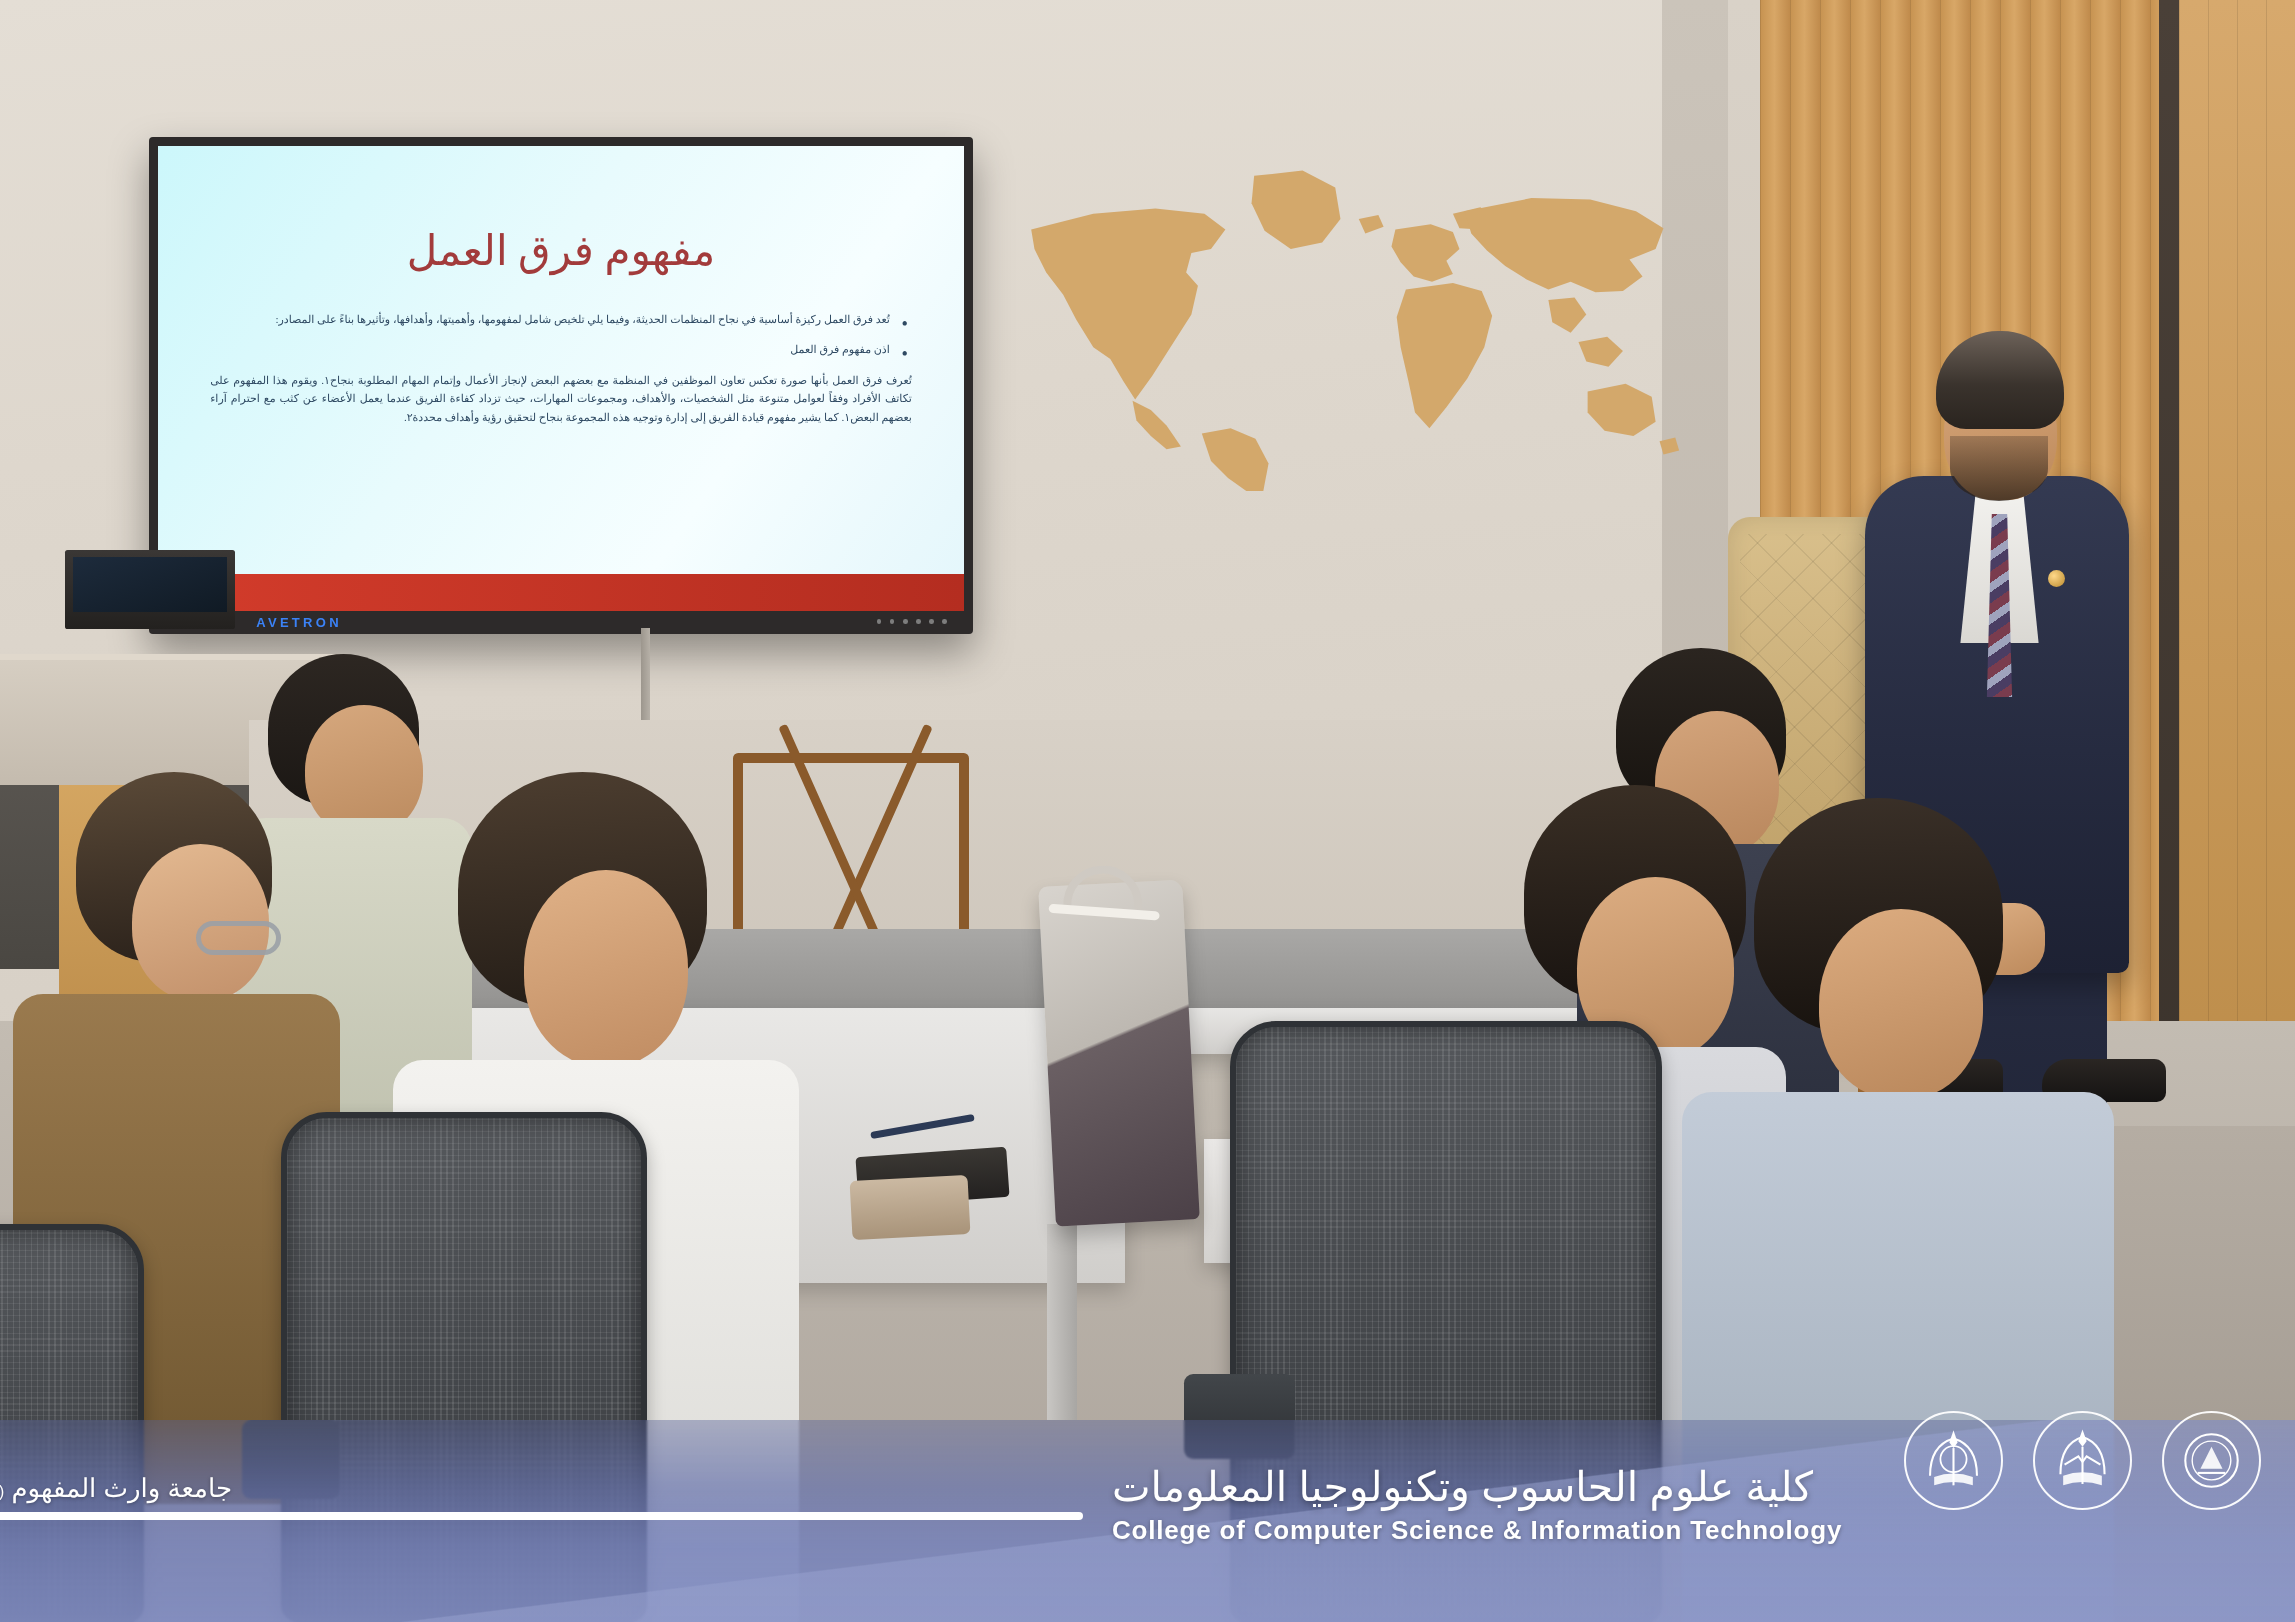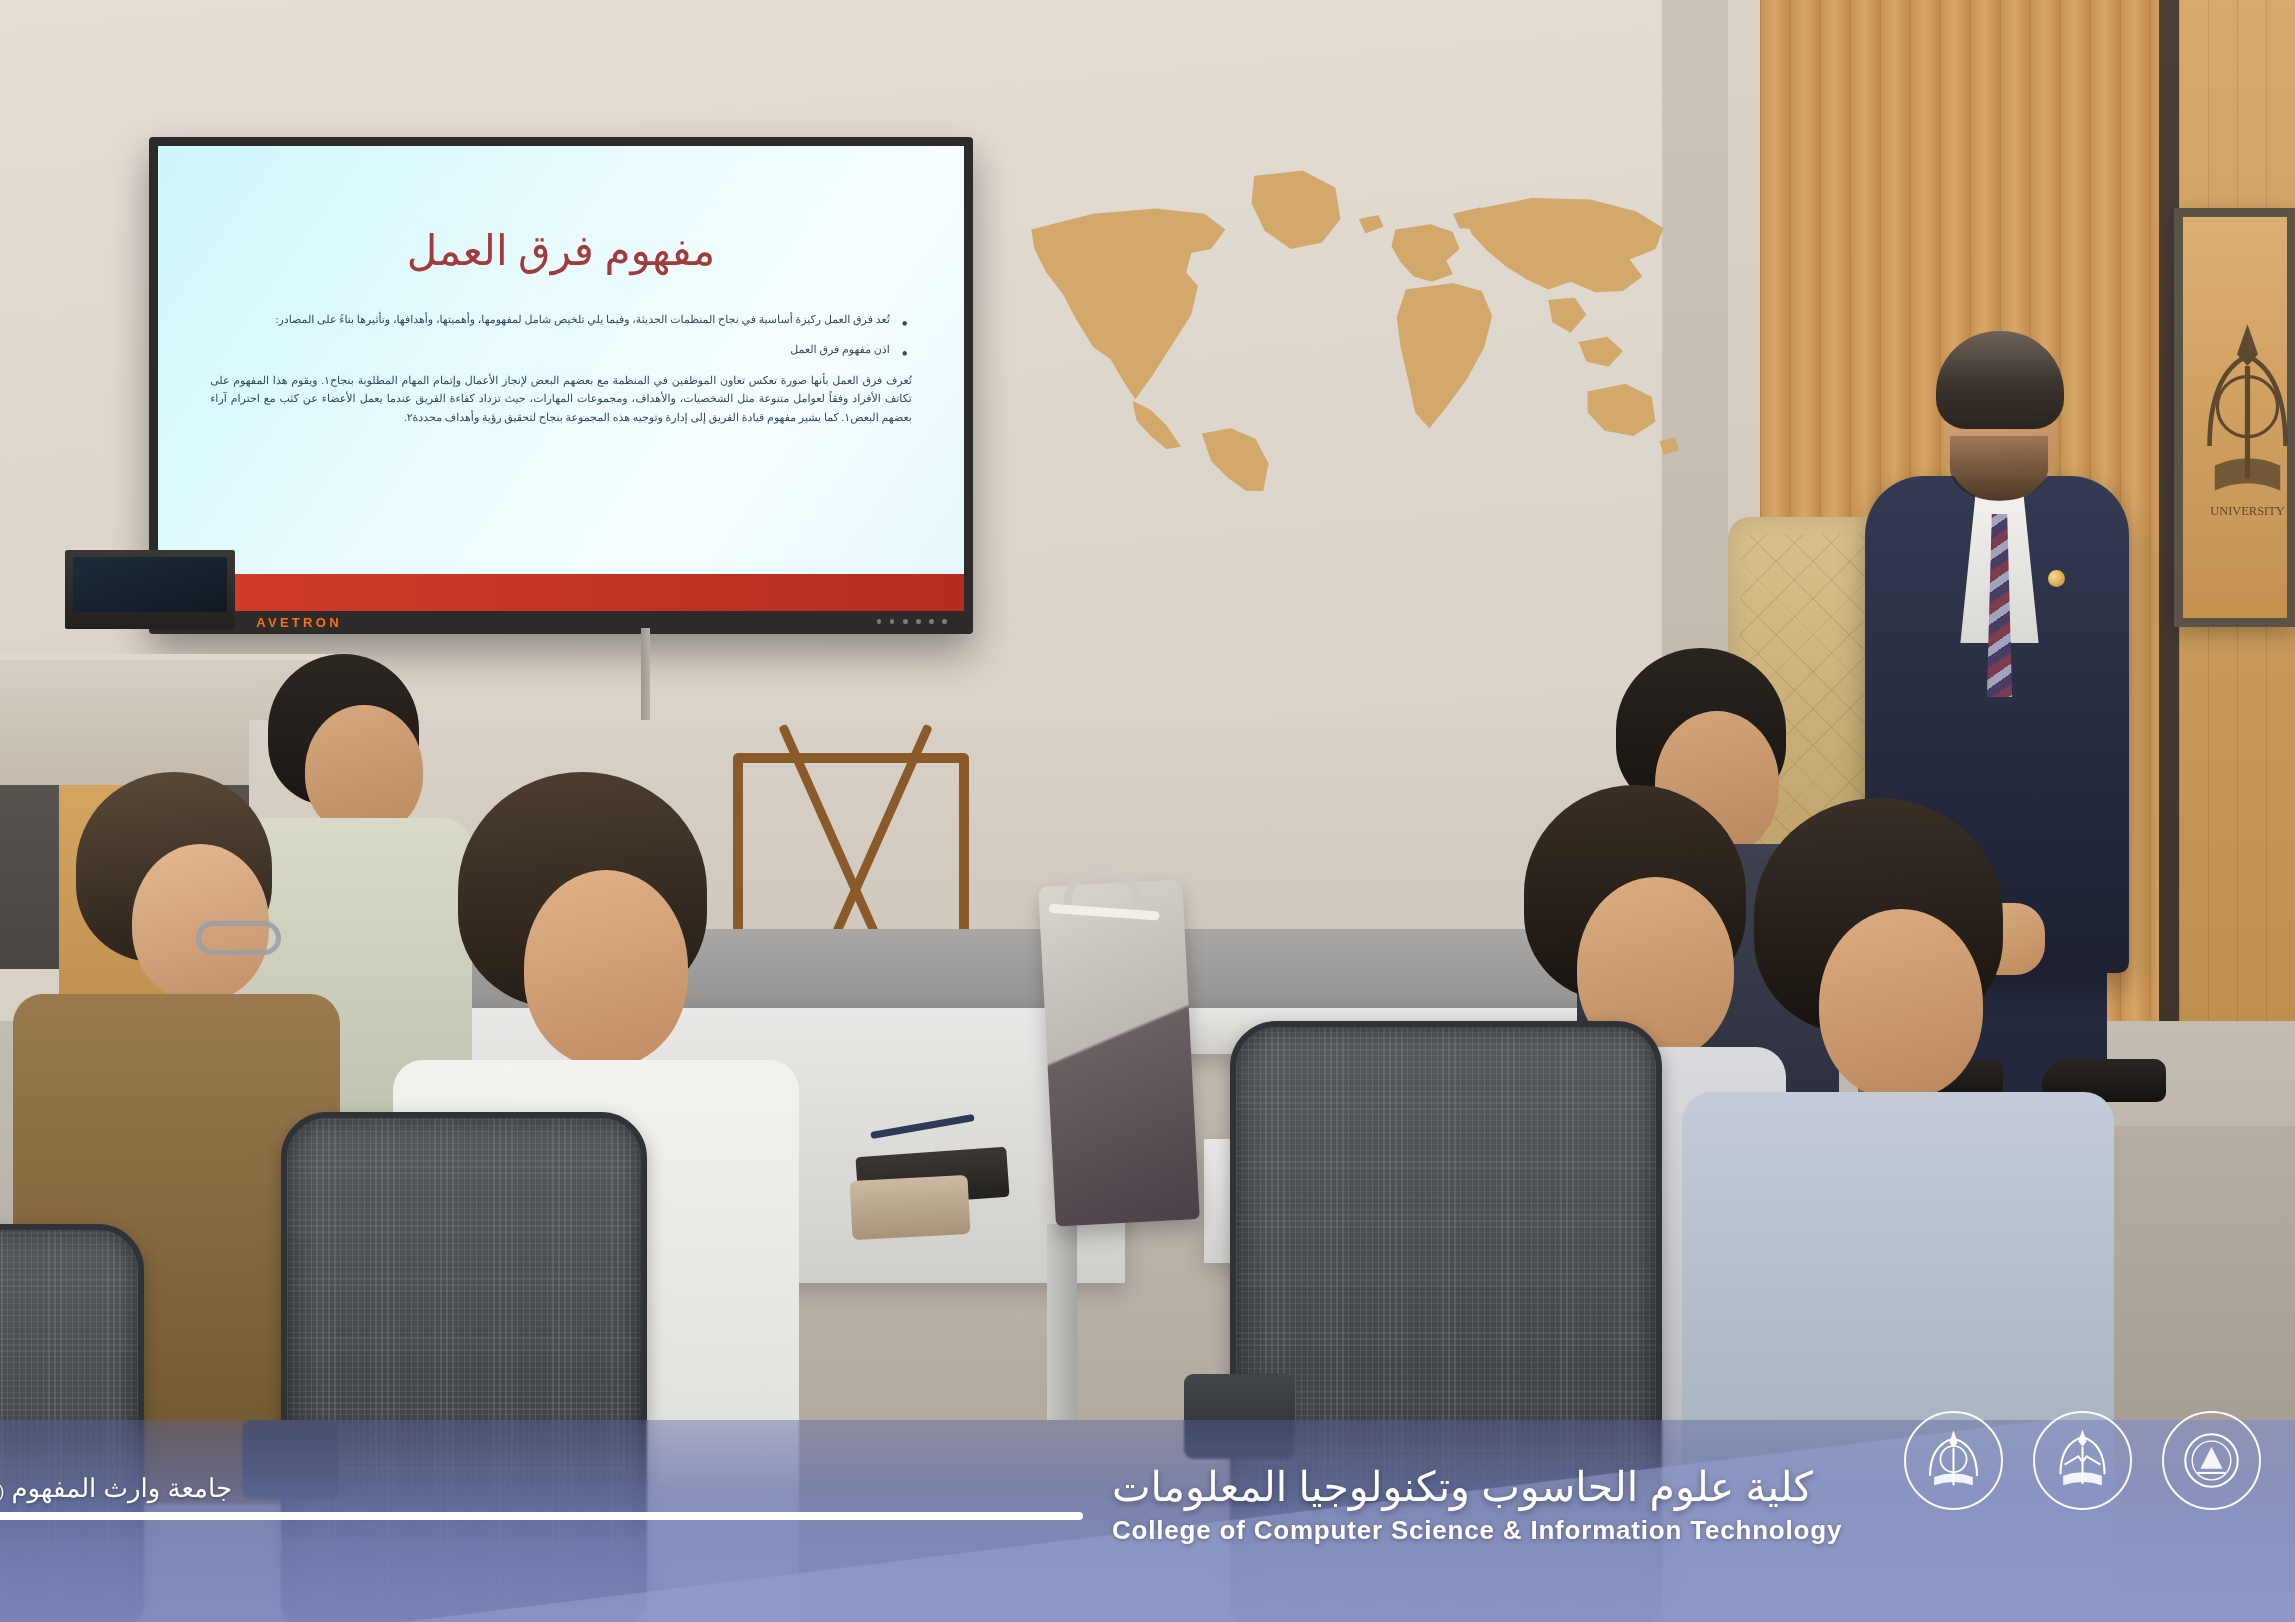--- a/index.html
+++ b/index.html
@@ -101,21 +101,21 @@
     content:"•";position:absolute;right:3.9px;top:-1.3px;color:#2f4a63;font-size:18.3px;
   }
   .slide-red-bar{
     position:absolute;left:0;right:0;bottom:0;height:37px;
     background:linear-gradient(90deg,#d33c2b,#b42d20);
   }
   .tv-bezel-bottom{
     position:relative;height:22px;display:flex;align-items:center;
   }
   .tv-brand{
-    color:#f97316;font-size:13px;letter-spacing:3.3px;font-weight:bold;
+    color:#3b82f6;font-size:13px;letter-spacing:3.3px;font-weight:bold;
     margin-left:98px;
   }
   .tv-btns{
     position:absolute;right:17px;top:7.9px;display:flex;gap:8.5px;
   }
   .tv-btns i{width:4.6px;height:4.6px;border-radius:50%;background:#7d7d7d;display:block;}
   .tv-stand{
     position:absolute;left:641px;top:628px;width:9.2px;height:222px;
     background:linear-gradient(90deg,#9c968d,#b6b0a7);
   }
@@ -380,30 +380,20 @@
 
 <div class="stage">
 
   <div class="wall-main"></div>
   <div class="wall-grey-col"></div>
   <div class="wall-right-panel"></div>
   <div class="wood-wall"></div>
   <div class="wood-gap"></div>
   <div class="wood-wall2"></div>
 
-  <div class="plaque-frame">
-    <svg class="plaque-emblem" viewBox="0 0 160 330">
-      <path d="M80 14 L96 60 L80 78 L64 60 Z" fill="#4a3a28"></path>
-      <path d="M80 78 L80 250" stroke="#4a3a28" stroke-width="8"></path>
-      <path d="M22 200 Q22 90 80 62 Q138 90 138 200" fill="none" stroke="#4a3a28" stroke-width="7"></path>
-      <path d="M30 230 Q80 208 130 230 L130 268 Q80 246 30 268 Z" fill="#4a3a28" opacity=".8"></path>
-      <circle cx="80" cy="140" r="46" fill="none" stroke="#4a3a28" stroke-width="5"></circle>
-      <text x="80" y="306" font-size="19" fill="#4a3a28" text-anchor="middle" font-family="Liberation Serif, serif">UNIVERSITY</text>
-    </svg>
-  </div>
 
   <div class="map-art">
     <svg viewBox="0 0 1050 520">
       <g fill="#d3a86b">
 
         <path d="M55 120 L150 96 L245 88 L320 96 L352 120 L330 150 L300 156 L292 186 L310 206
                  L300 250 L268 300 L240 344 L214 380 L196 352 L176 318 L150 300 L124 258
                  L104 220 L78 186 L60 150 Z"></path>
         <path d="M210 382 L238 396 L262 420 L284 452 L262 456 L238 436 L216 412 Z"></path>
 

